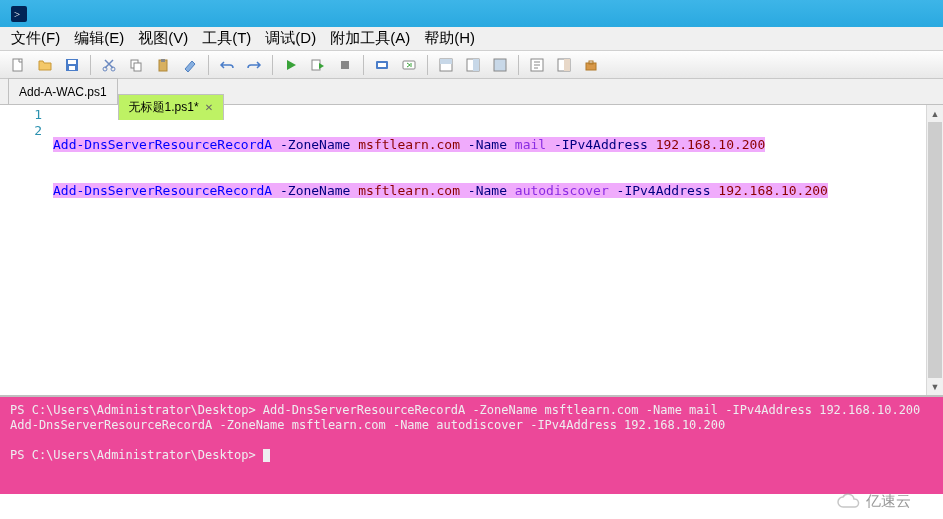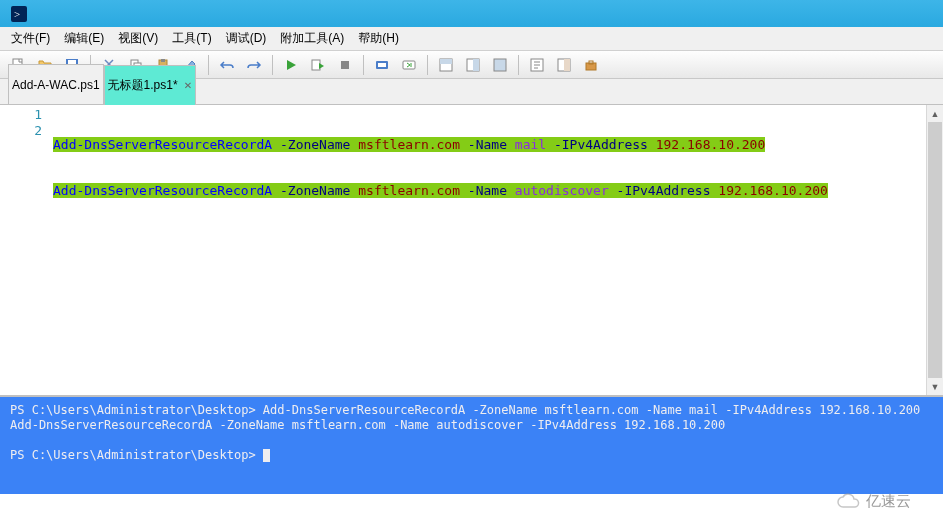--- a/index.html
+++ b/index.html
@@ -1,38 +1,38 @@
 <!DOCTYPE html>
 <html><head>
 <meta charset="utf-8">
 <style>
 * { box-sizing: border-box; margin: 0; padding: 0; }
 body { font-family: "Microsoft YaHei", "Segoe UI", sans-serif; font-size: 12px; width: 943px; height: 519px; overflow: hidden; background: #fff; position: relative; }
 .titlebar { height: 27px; background: linear-gradient(#3db5e8, #2aa9e0); display: flex; align-items: center; justify-content: flex-end; padding: 0 8px; color: #000; font-size: 13px; }
 .titlebar-icon { position: absolute; left: 11px; top: 6px; width: 16px; height: 16px; }
 .menubar { height: 24px; background: #f0f0f0; display: flex; align-items: center; padding: 0 4px; border-bottom: 1px solid #d0d0d0; }
-.menubar-item { padding: 9px 7px; cursor: default; font-size: 12px; }
+.menubar-item { padding: 9px 7px; cursor: default; font-size: 15px; }
 .toolbar { height: 28px; background: linear-gradient(#fefefe, #e8e8e8); display: flex; align-items: center; padding: 0 6px; gap: 3px; border-bottom: 1px solid #c8c8c8; }
 .tool-btn { width: 24px; height: 22px; display: flex; align-items: center; justify-content: center; cursor: pointer; border: 1px solid transparent; }
 .tool-sep { width: 1px; height: 20px; background: #c0c0c0; margin: 0 3px; }
 .tabbar { height: 26px; background: #f0f0f0; display: flex; align-items: flex-end; padding: 0 8px; border-bottom: 1px solid #c0c0c0; }
-.tab { height: 40px; padding: 3px 3px; background: #f0f0f0; border: 1px solid #c0c0c0; border-bottom: none; display: flex; align-items: center; gap: 6px; font-size: 12px; cursor: pointer; }
-.tab.active { background: #5eead4; position: relative; top: 1px; }
+.tab { height: 26px; padding: 3px 10px; background: #f0f0f0; border: 1px solid #c0c0c0; border-bottom: none; display: flex; align-items: center; gap: 6px; font-size: 12px; cursor: pointer; }
+.tab.active { background: #bef264; position: relative; top: 16px; }
 .tab-close { font-size: 10px; color: #666; cursor: pointer; }
 .editor { display: flex; height: 290px; background: #fff; font-family: Consolas, monospace; font-size: 13px; }
 .gutter { width: 50px; text-align: right; padding: 2px 8px 0 0; color: #2b91af; user-select: none; }
 .gutter div { height: 16px; line-height: 16px; }
 .code { flex: 1; padding: 2px 0 0 3px; white-space: pre; overflow: auto; }
 .code-line { height: 16px; line-height: 16px; }
-.sel { background: #84cc16; }
+.sel { background: #f0abfc; }
 .tok-cmd { color: #0000ff; }
 .tok-param { color: #000080; }
 .tok-str { color: #8b0000; }
 .tok-arg { color: #8a2be2; }
-.console { height: 99px; background: #3b82f6; color: #eeedf0; font-family: Consolas, monospace; font-size: 12px; padding: 6px 10px; white-space: pre; line-height: 15px; overflow: auto; border-top: 2px solid #c0c0c0; }
+.console { height: 99px; background: #ec4899; color: #eeedf0; font-family: Consolas, monospace; font-size: 12px; padding: 6px 10px; white-space: pre; line-height: 15px; overflow: auto; border-top: 2px solid #c0c0c0; }
 .scrollbar-v { position: absolute; right: 0; top: 105px; bottom: 124px; width: 17px; background: #f0f0f0; border-left: 1px solid #d8d8d8; }
 .scroll-thumb { position: absolute; top: 17px; bottom: 17px; left: 1px; right: 1px; background: #cdcdcd; }
 .scroll-arrow { position: absolute; left: 0; right: 0; height: 17px; display: flex; align-items: center; justify-content: center; color: #606060; font-size: 9px; }
 .watermark { position: absolute; right: 32px; bottom: 8px; font-size: 15px; color: #999; display: flex; align-items: center; gap: 4px; font-weight: 500; }
 .watermark svg { opacity: 0.55; }
 .console-cursor { display: inline-block; width: 7px; height: 13px; background: #eeedf0; vertical-align: text-bottom; animation: bl 1s steps(1) infinite; }
 @keyframes bl { 50% { opacity: 0; } }
 </style>
 </head>
 <body>

